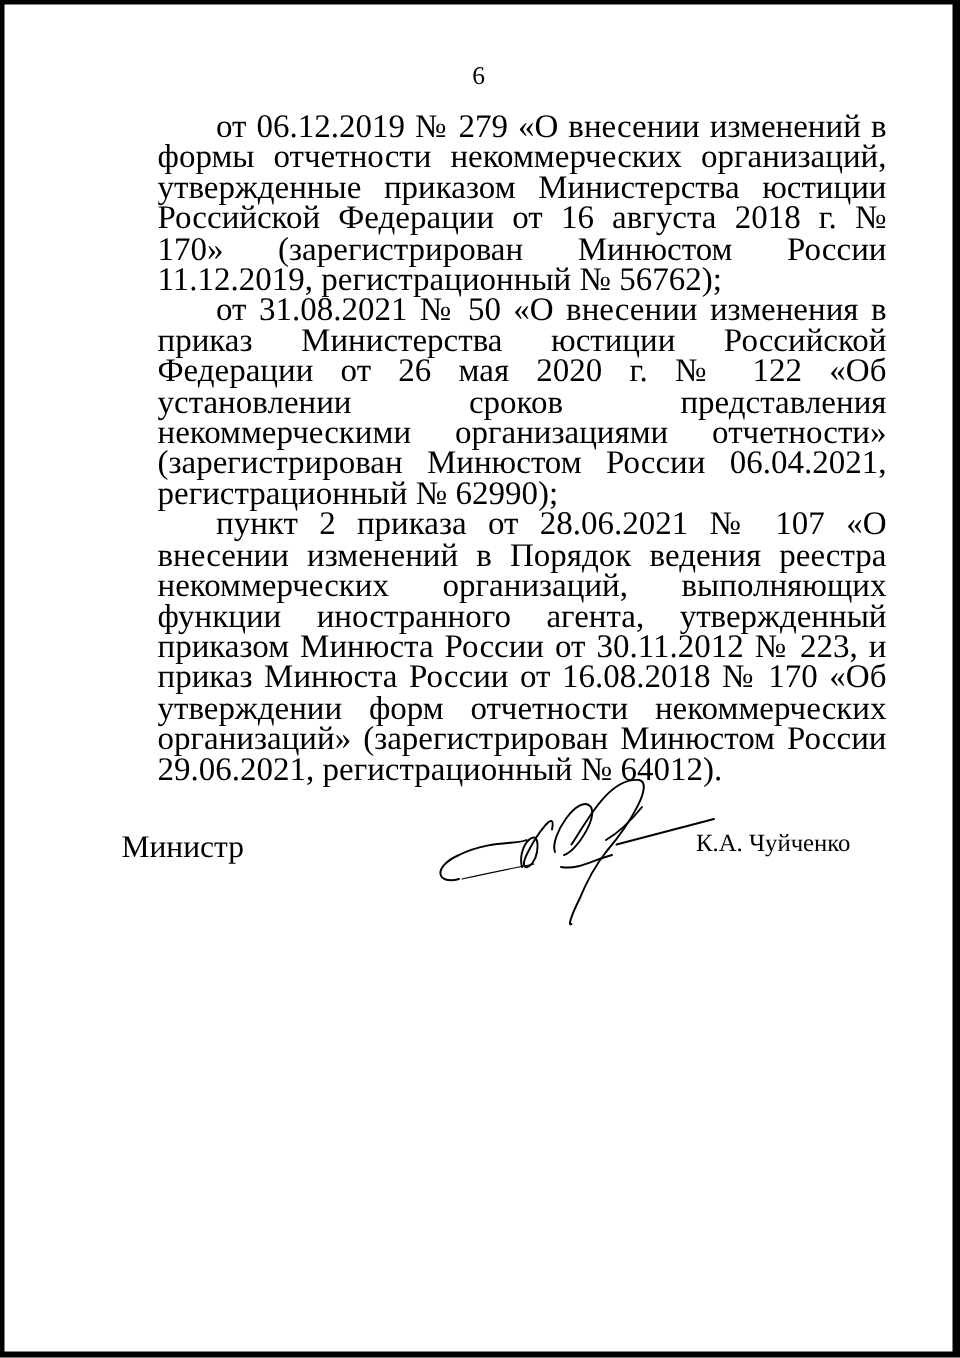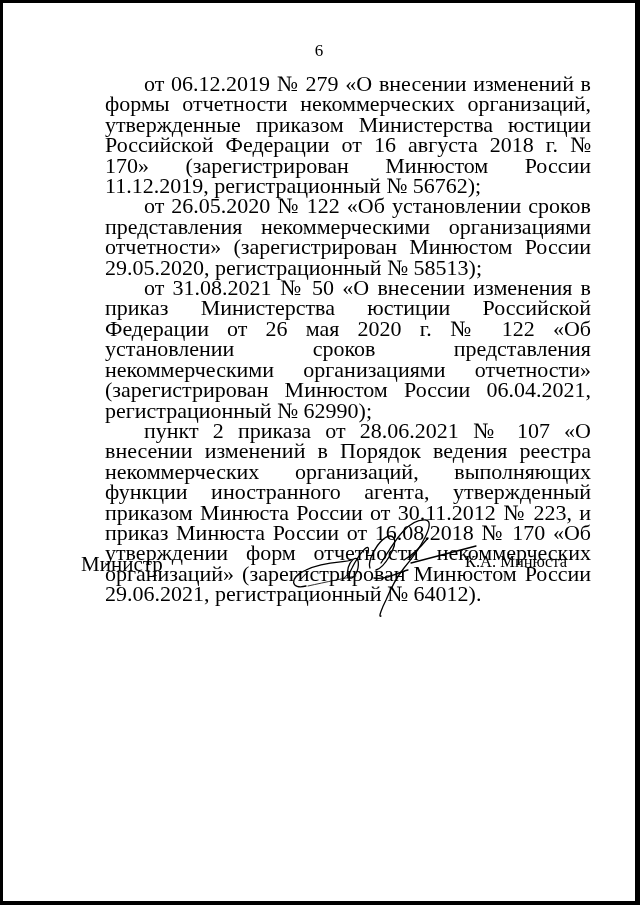--- a/index.html
+++ b/index.html
@@ -31,34 +31,33 @@
     .sig-svg { position: absolute; left: 205px; top: -40px; width: 200px; height: 120px; }
   </style>
 </head>
 <body>
 
 <div class="page">
   <div class="page-number">6</div>
 
   <div class="body-text">
     <p class="para">от 06.12.2019 № 279 «О внесении изменений в формы отчетности некоммерческих организаций, утвержденные приказом Министерства юстиции Российской Федерации от 16 августа 2018 г. № 170» (зарегистрирован Минюстом России 11.12.2019, регистрационный № 56762);</p>
-    <p class="para">от 26.05.2020 № 122 «Об установлении сроков представления некоммерческими организациями отчетности» (зарегистрирован Минюстом России 29.05.2020, регистрационный № 58513);</p>
     <p class="para">от 31.08.2021 № 50 «О внесении изменения в приказ Министерства юстиции Российской Федерации от 26 мая 2020 г. № 122 «Об установлении сроков представления некоммерческими организациями отчетности» (зарегистрирован Минюстом России 06.04.2021, регистрационный № 62990);</p>
     <p class="para">пункт 2 приказа от 28.06.2021 № 107 «О внесении изменений в Порядок ведения реестра некоммерческих организаций, выполняющих функции иностранного агента, утвержденный приказом Минюста России от 30.11.2012 № 223, и приказ Минюста России от 16.08.2018 № 170 «Об утверждении форм отчетности некоммерческих организаций» (зарегистрирован Минюстом России 29.06.2021, регистрационный № 64012).</p>
   </div>
 
   <div class="signature-block">
     <span class="sig-title">Министр</span>
     <svg class="sig-svg" viewBox="0 0 200 120">
       <g fill="none" stroke="#000" stroke-width="1.3" stroke-linecap="round">
         <path d="M20,78 C5,82 2,70 20,62 C40,52 60,55 65,52"></path>
         <path d="M62,70 C58,55 75,40 72,60 C70,72 58,75 66,60 C72,48 85,30 82,45"></path>
         <path d="M84,60 C80,50 100,20 108,30 C112,38 98,60 90,62"></path>
         <path d="M95,55 C105,40 120,10 140,12 C150,14 135,40 118,60 C110,70 105,80 100,92 C96,100 92,110 95,108"></path>
         <path d="M88,70 C100,72 110,65 122,62"></path>
         <path d="M118,52 C130,45 138,35 142,30"></path>
         <path d="M125,55 L190,38"></path>
         <path d="M22,78 C40,74 60,70 70,68" stroke-width="0.8"></path>
       </g>
     </svg>
-    <span class="sig-name">К.А. Минюста</span>
+    <span class="sig-name">К.А. Чуйченко</span>
   </div>
 </div>
 
 </body></html>

